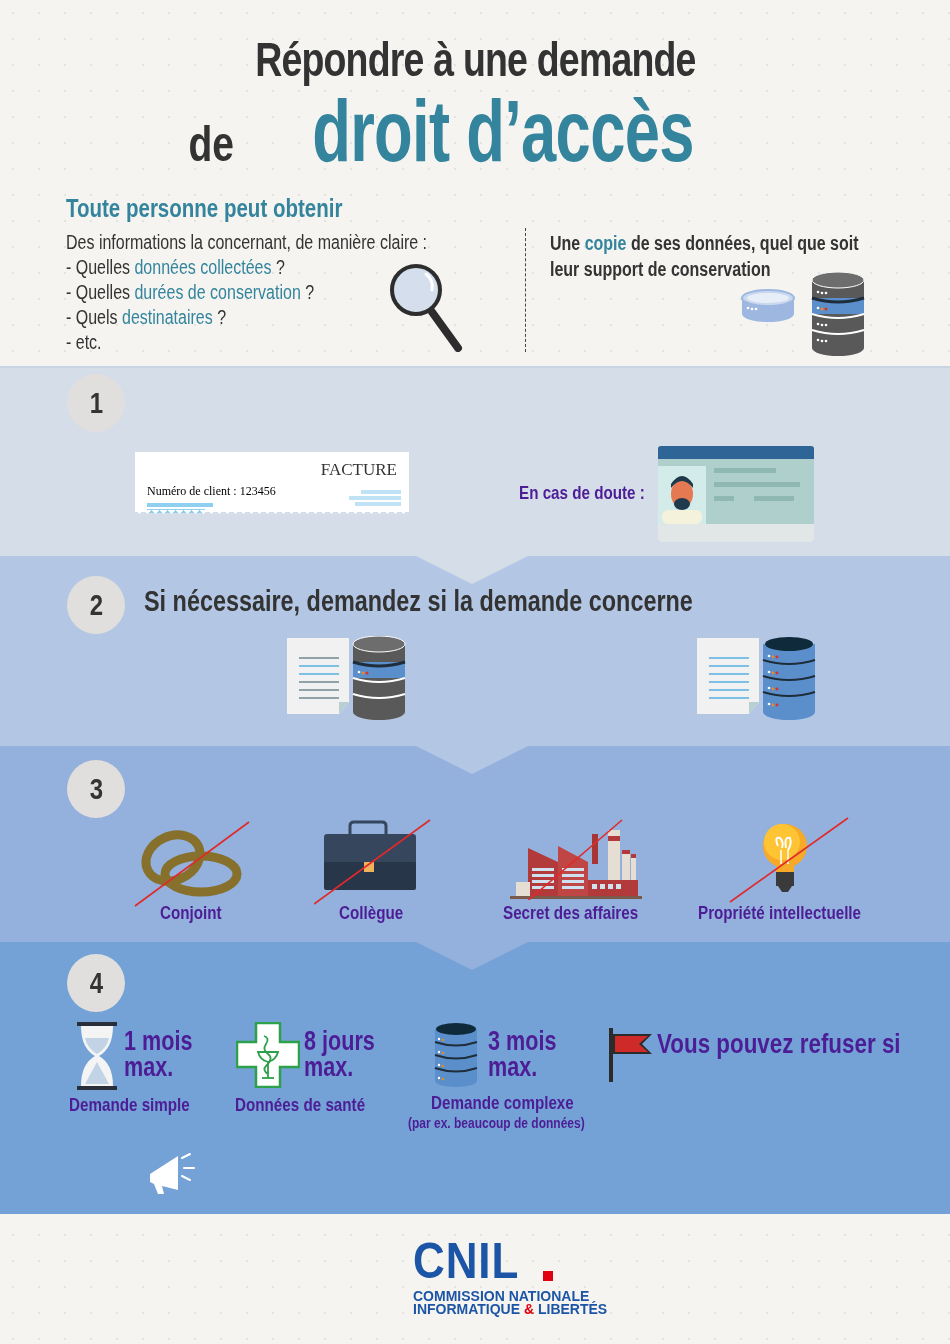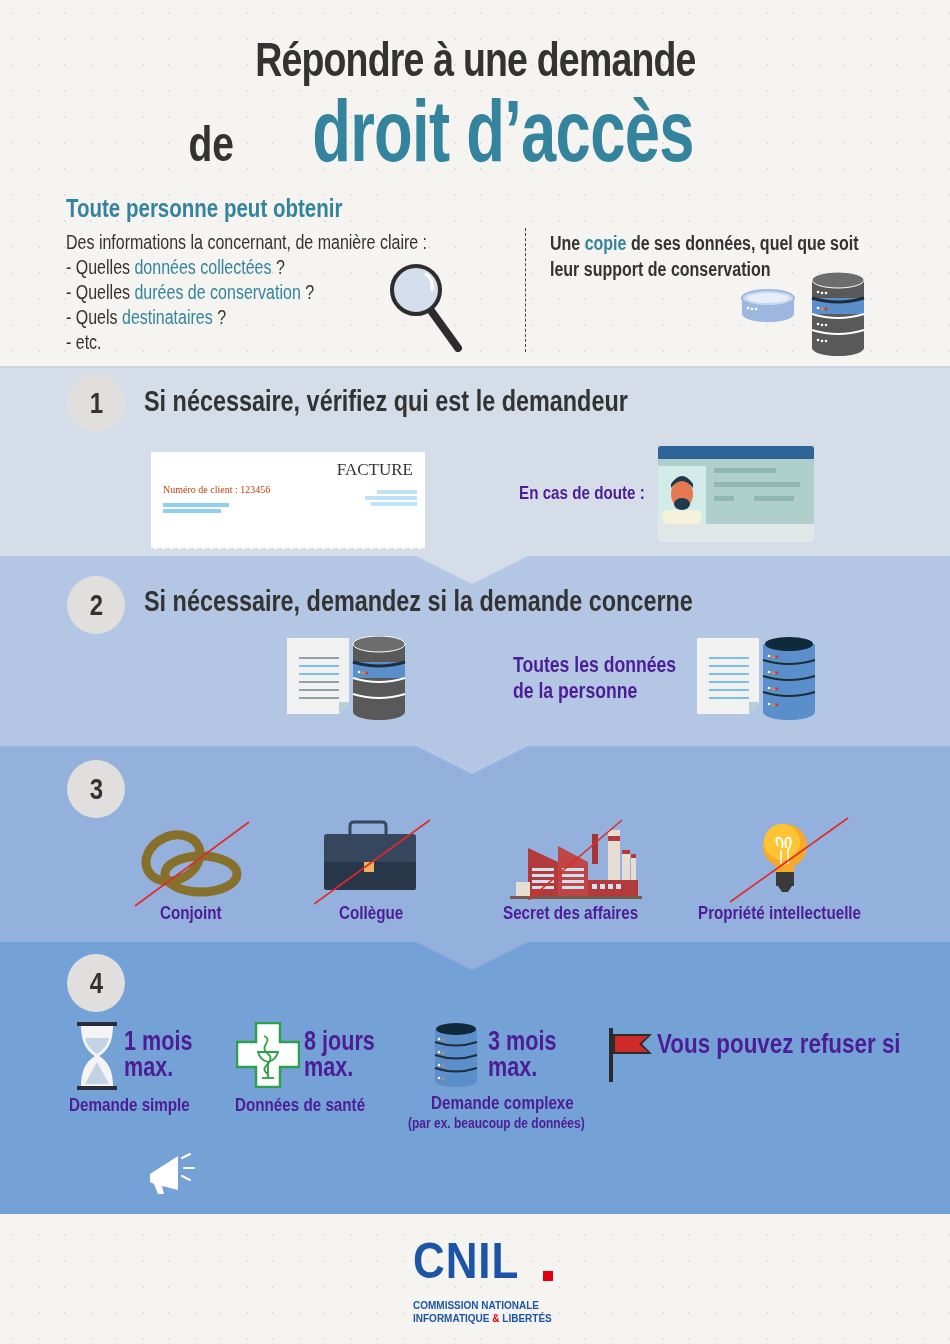--- a/index.html
+++ b/index.html
@@ -65,46 +65,46 @@
   .step-num span { display: inline-block; transform: scaleX(0.8); }
   .step-title {
     position: absolute; left: 144px; font-size: 30px; font-weight: 700; color: #333; white-space: nowrap;
   }
   .step-title span { display: inline-block; transform: scaleX(0.78); transform-origin: left; }
 
   .lbl { position: absolute; font-weight: 700; color: #4c1d95; white-space: nowrap; }
   .lbl span, .lbl div { display: inline-block; transform: scaleX(0.8); transform-origin: left; }
 
   
-  .invoice { position: absolute; left: 151px; top: 84px; width: 274px; height: 96px; background: #fff; }
+  .invoice { position: absolute; left: 135px; top: 84px; width: 274px; height: 60px; background: #fff; }
   .invoice .zig {
     position: absolute; left: 0; bottom: -6px; width: 274px; height: 8px;
     background: linear-gradient(135deg, #fff 25%, transparent 25%) -4px 0, linear-gradient(225deg, #fff 25%, transparent 25%) -4px 0;
     background-size: 8px 8px;
   }
   .facture { position: absolute; right: 12px; top: 8px; font-family: "Liberation Serif", serif; font-size: 17px; color: #333; }
-  .client { position: absolute; left: 12px; top: 32px; font-family: "Liberation Serif", serif; font-size: 10px; color: #c2410c; }
+  .client { position: absolute; left: 12px; top: 32px; font-family: "Liberation Serif", serif; font-size: 12px; color: #000000; }
   .bar { position: absolute; height: 4px; background: #8fd0f0; }
 
   
   .idcard { position: absolute; left: 658px; top: 78px; width: 156px; height: 96px; border-radius: 3px; background: #aecfcc; overflow: hidden; }
   .idcard .hdr { height: 13px; background: #2e6596; }
   .idcard .foot { position: absolute; left: 0; bottom: 0; width: 100%; height: 18px; background: #e1e6e6; }
   .idcard .photo { position: absolute; left: 0; top: 20px; width: 48px; height: 58px; background: #d3ece9; }
 
   .footer-msg {
     position: absolute; left: 205px; top: 214px; font-size: 24px; font-weight: 700; color: #fff; white-space: nowrap;
   }
   .footer-msg span { display: inline-block; transform: scaleX(0.78); transform-origin: left; }
 
   
   .cnil { position: absolute; left: 413px; top: 1236px; }
   .cnil .word { font-size: 50px; font-weight: 700; color: #1d55a6; letter-spacing: 1px; line-height: 50px; display: inline-block; transform: scaleX(0.88); transform-origin: left; }
   .cnil .dot { position: absolute; left: 130px; top: 35px; width: 10px; height: 10px; background: #e1000f; }
-  .cnil .sub { font-size: 10px; font-weight: 700; color: #1d55a6; line-height: 13px; margin-top: 13px; white-space: nowrap; }
+  .cnil .sub { font-size: 14px; font-weight: 700; color: #1d55a6; line-height: 13px; margin-top: 4px; white-space: nowrap; }
   .cnil .amp { color: #e1000f; }
 </style>
 </head>
 <body>
 
 <div class="dots"></div>
 
 <div class="title1"><span>Répondre à une demande</span></div>
 <div class="title2">
   <span class="de">de</span>
@@ -158,21 +158,20 @@
     <circle cx="16" cy="53" r="1.3" fill="#fff"></circle>
   <circle cx="8" cy="68" r="1.3" fill="#fff"></circle>
     <circle cx="12" cy="69" r="1.3" fill="#fff"></circle>
     <circle cx="16" cy="69" r="1.3" fill="#fff"></circle>
 </svg>
 
 <div class="section s1">
   <div class="step-num" style="top:6px">
       <span>1</span>
     </div>
-  <div class="step-title" style="top:16px"><span>Si nécessaire, vérifiez qui est le demandeur</span></div>
 
   <div class="invoice">
     <div class="facture">FACTURE</div>
     <div class="client">Numéro de client : 123456</div>
     <div class="bar" style="left:12px;top:51px;width:66px"></div>
     <div class="bar" style="left:12px;top:57px;width:58px"></div>
     <div class="bar" style="left:226px;top:38px;width:40px;background:#bfe3f5"></div>
     <div class="bar" style="left:214px;top:44px;width:52px;background:#bfe3f5"></div>
     <div class="bar" style="left:220px;top:50px;width:46px;background:#bfe3f5"></div>
     <div class="zig"></div>
@@ -220,24 +219,20 @@
       <path d="M0 26 Q26 34 52 26" stroke="#1f2d3a" stroke-width="3" fill="none"></path>
       <path d="M0 42 Q26 50 52 42" stroke="#fff" stroke-width="2" fill="none"></path>
       <path d="M0 58 Q26 66 52 58" stroke="#fff" stroke-width="2" fill="none"></path>
       <ellipse cx="26" cy="8" rx="26" ry="8" fill="#6d6d6d" stroke="#fff" stroke-width="1"></ellipse>
       <circle cx="6" cy="36" r="1.3" fill="#fff"></circle>
         <circle cx="10" cy="37" r="1.5" fill="#e08a2a"></circle>
         <circle cx="14" cy="37" r="1.5" fill="#d8322c"></circle>
     </g>
   </svg>
 
-  <div class="lbl" style="left:513px;top:96px;font-size:22px;line-height:26px">
-    <div>Toutes les données</div><br>
-    <div>de la personne</div>
-  </div>
   <svg class="abs" style="left:697px;top:80px" width="122" height="84" viewBox="0 0 122 84">
     <path d="M0 2 H62 V66 L52 78 H0 Z" fill="#f1f1f1"></path>
     <path d="M52 78 L62 66 H52 Z" fill="#b7cfd0"></path>
     <line x1="12" y1="22" x2="52" y2="22" stroke="#7cc0e6" stroke-width="2"></line>
     <line x1="12" y1="30" x2="52" y2="30" stroke="#7cc0e6" stroke-width="2"></line>
     <line x1="12" y1="38" x2="52" y2="38" stroke="#7cc0e6" stroke-width="2"></line>
     <line x1="12" y1="46" x2="52" y2="46" stroke="#7cc0e6" stroke-width="2"></line>
     <line x1="12" y1="54" x2="52" y2="54" stroke="#7cc0e6" stroke-width="2"></line>
     <line x1="12" y1="62" x2="52" y2="62" stroke="#7cc0e6" stroke-width="2"></line>
     <g transform="translate(66,0)">

